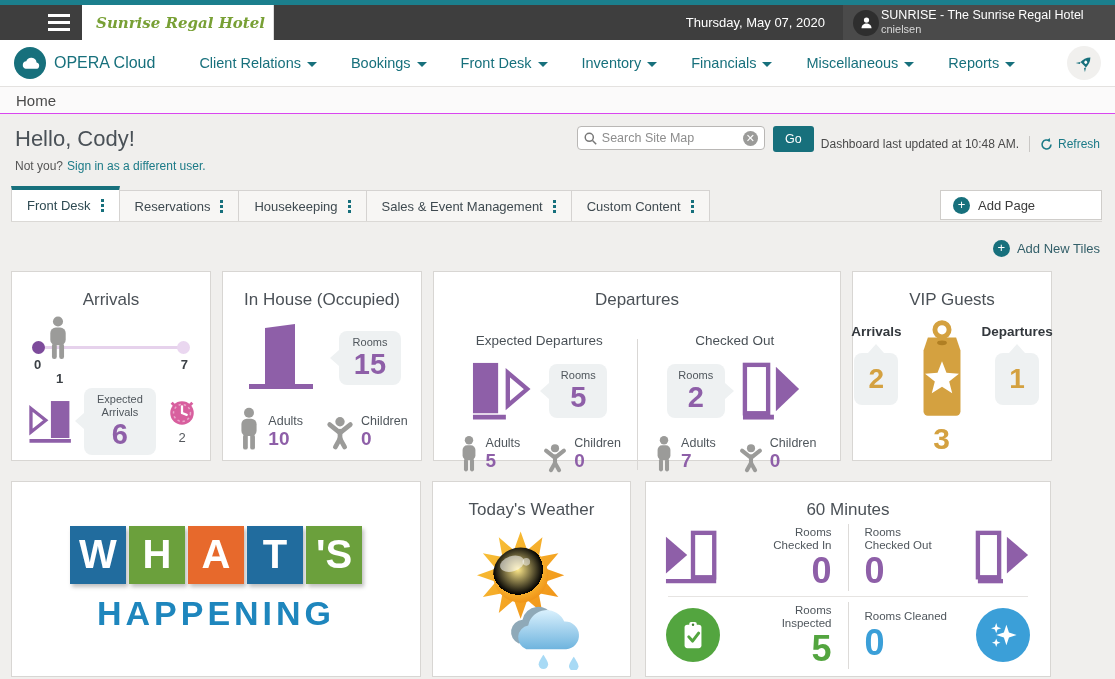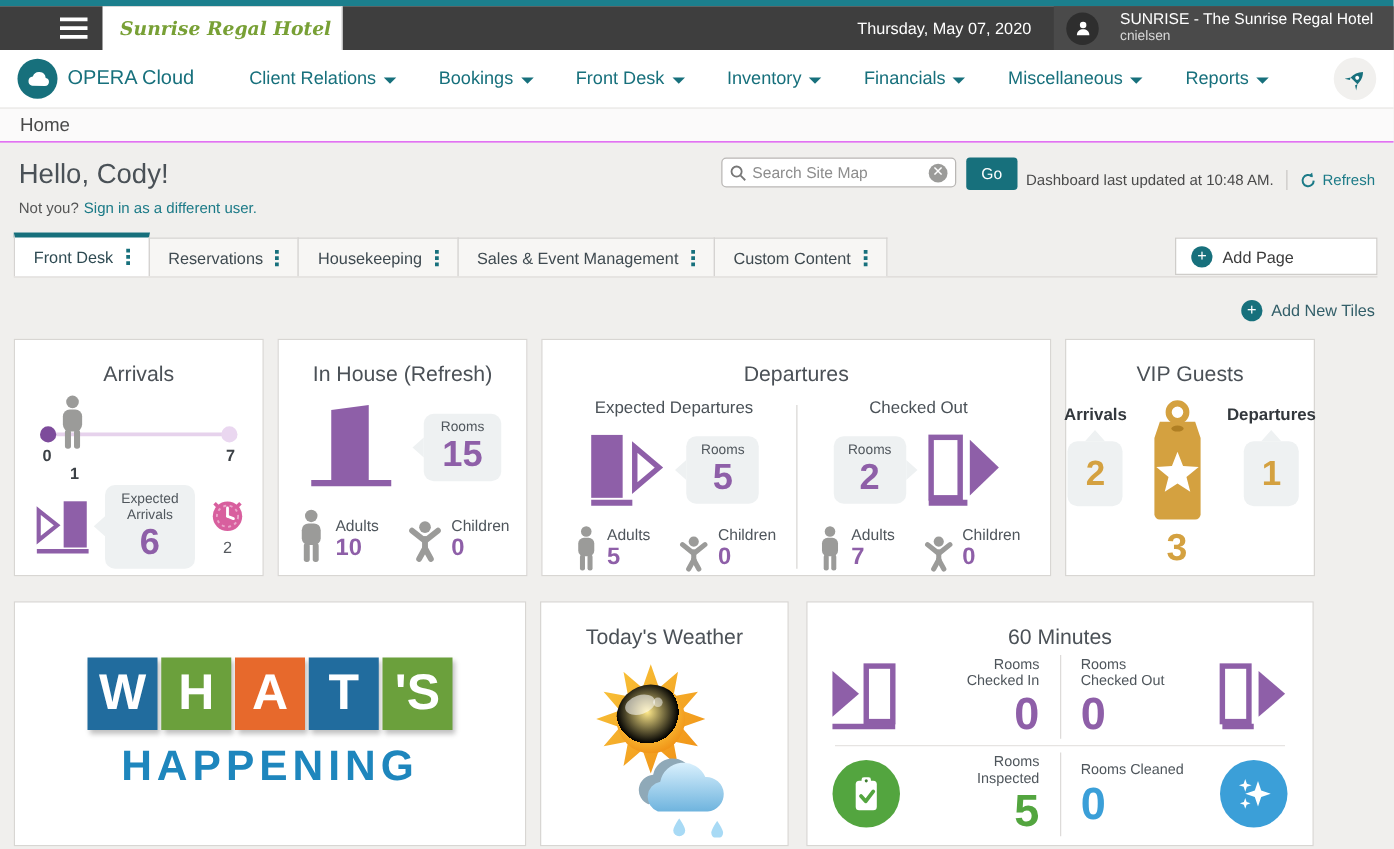--- a/index.html
+++ b/index.html
@@ -17,21 +17,21 @@
 
   
   .teal-strip{height:5px;background:var(--teal_strip);}
   .topbar{height:35px;background:var(--topbar);display:flex;align-items:stretch;padding-left:36px;}
   .hamburger{width:46px;display:flex;flex-direction:column;justify-content:center;align-items:center;gap:4px;cursor:pointer;}
   .hamburger span{display:block;width:22px;height:3px;background:#fff;}
   .hotel-logo{background:#fff;width:192px;display:flex;align-items:center;gap:6px;padding:0 8px;border-right:1px solid #ddd;}
   .hotel-logo .script{font-family:"DejaVu Serif",serif;font-style:italic;font-weight:bold;font-size:15px;color:#78a035;white-space:nowrap;}
   .topbar .spacer{flex:1;}
   .top-date{color:#fff;font-size:13px;display:flex;align-items:center;padding:0 18px;}
-  .user-box{background:var(--user_bg);width:272px;display:flex;align-items:center;gap:17px;padding:0 10px;}
+  .user-box{background:var(--user_bg);width:272px;display:flex;align-items:center;gap:2px;padding:0 10px;}
   .avatar{width:26px;height:26px;border-radius:50%;background:#2e2e2e;display:flex;align-items:center;justify-content:center;flex:none;}
   .user-lines{line-height:1.2;}
   .user-lines .acct{color:#fff;font-size:12.5px;}
   .user-lines .uname{color:#d8d8d8;font-size:11px;}
 
   
   .navbar{height:47px;background:#fff;display:flex;align-items:center;padding:0 14px;border-bottom:1px solid #e4e2e0;}
   .brand{display:flex;align-items:center;gap:8px;margin-right:44px;}
   .brand .cloud-circle{width:32px;height:32px;border-radius:50%;background:var(--teal);display:flex;align-items:center;justify-content:center;}
   .brand .brand-text{color:var(--teal);font-size:16px;}
@@ -104,21 +104,21 @@
 
   
   .ih-mid{display:flex;align-items:center;justify-content:center;gap:20px;margin-top:12px;}
   .pair-row{display:flex;justify-content:center;gap:22px;margin-top:12px;align-items:flex-end;}
   .pair{display:flex;align-items:flex-end;gap:6px;}
   .pair .ptxt{text-align:left;line-height:1.1;padding-bottom:2px;}
   .pair .plbl{font-size:12.5px;color:#4f565c;}
   .pair .pnum{font-size:19px;font-weight:bold;color:var(--purple);}
 
   
-  .dep-cols{display:flex;margin-top:6px;}
+  .dep-cols{display:flex;margin-top:21px;}
   .dep-col{flex:1;display:flex;flex-direction:column;align-items:center;}
   .dep-div{width:1px;background:#d9d7d5;margin:8px 0 4px 0;}
   .dep-sub{font-size:13.5px;color:#4a5157;margin-top:2px;}
   .ib-row{display:flex;align-items:center;gap:16px;margin-top:10px;height:66px;}
   .dep-col .pair-row{margin-top:10px;}
 
   
   .vip-row{display:flex;justify-content:center;align-items:flex-start;gap:12px;margin-top:10px;}
   .vip-col{display:flex;flex-direction:column;align-items:center;gap:14px;margin-top:4px;}
   .vip-lbl{font-size:13.5px;font-weight:bold;color:#33383d;}
@@ -368,21 +368,21 @@
             <line x1="17" y1="17" x2="22" y2="19" stroke="#fff" stroke-width="2.4" stroke-linecap="round"></line>
             <line x1="6" y1="6" x2="9" y2="9" stroke="#d85f9e" stroke-width="3"></line>
             <line x1="28" y1="6" x2="25" y2="9" stroke="#d85f9e" stroke-width="3"></line>
           </svg>
           <span>2</span>
         </div>
       </div>
     </section>
 
     <section class="tile w200">
-      <div class="t-title">In House (Refresh)</div>
+      <div class="t-title">In House (Occupied)</div>
       <div class="ih-mid">
         <svg width="76" height="72" viewBox="0 0 76 72">
           <path d="M22 6 L52 2 L52 62 L22 62 Z" fill="#8e5fa8"></path>
           <rect x="6" y="62" width="64" height="5" fill="#8e5fa8"></rect>
         </svg>
         <div class="bubble tail-left" style="min-width:62px;">
           <div class="bl">Rooms</div>
           <div class="bn">15</div>
         </div>
       </div>

